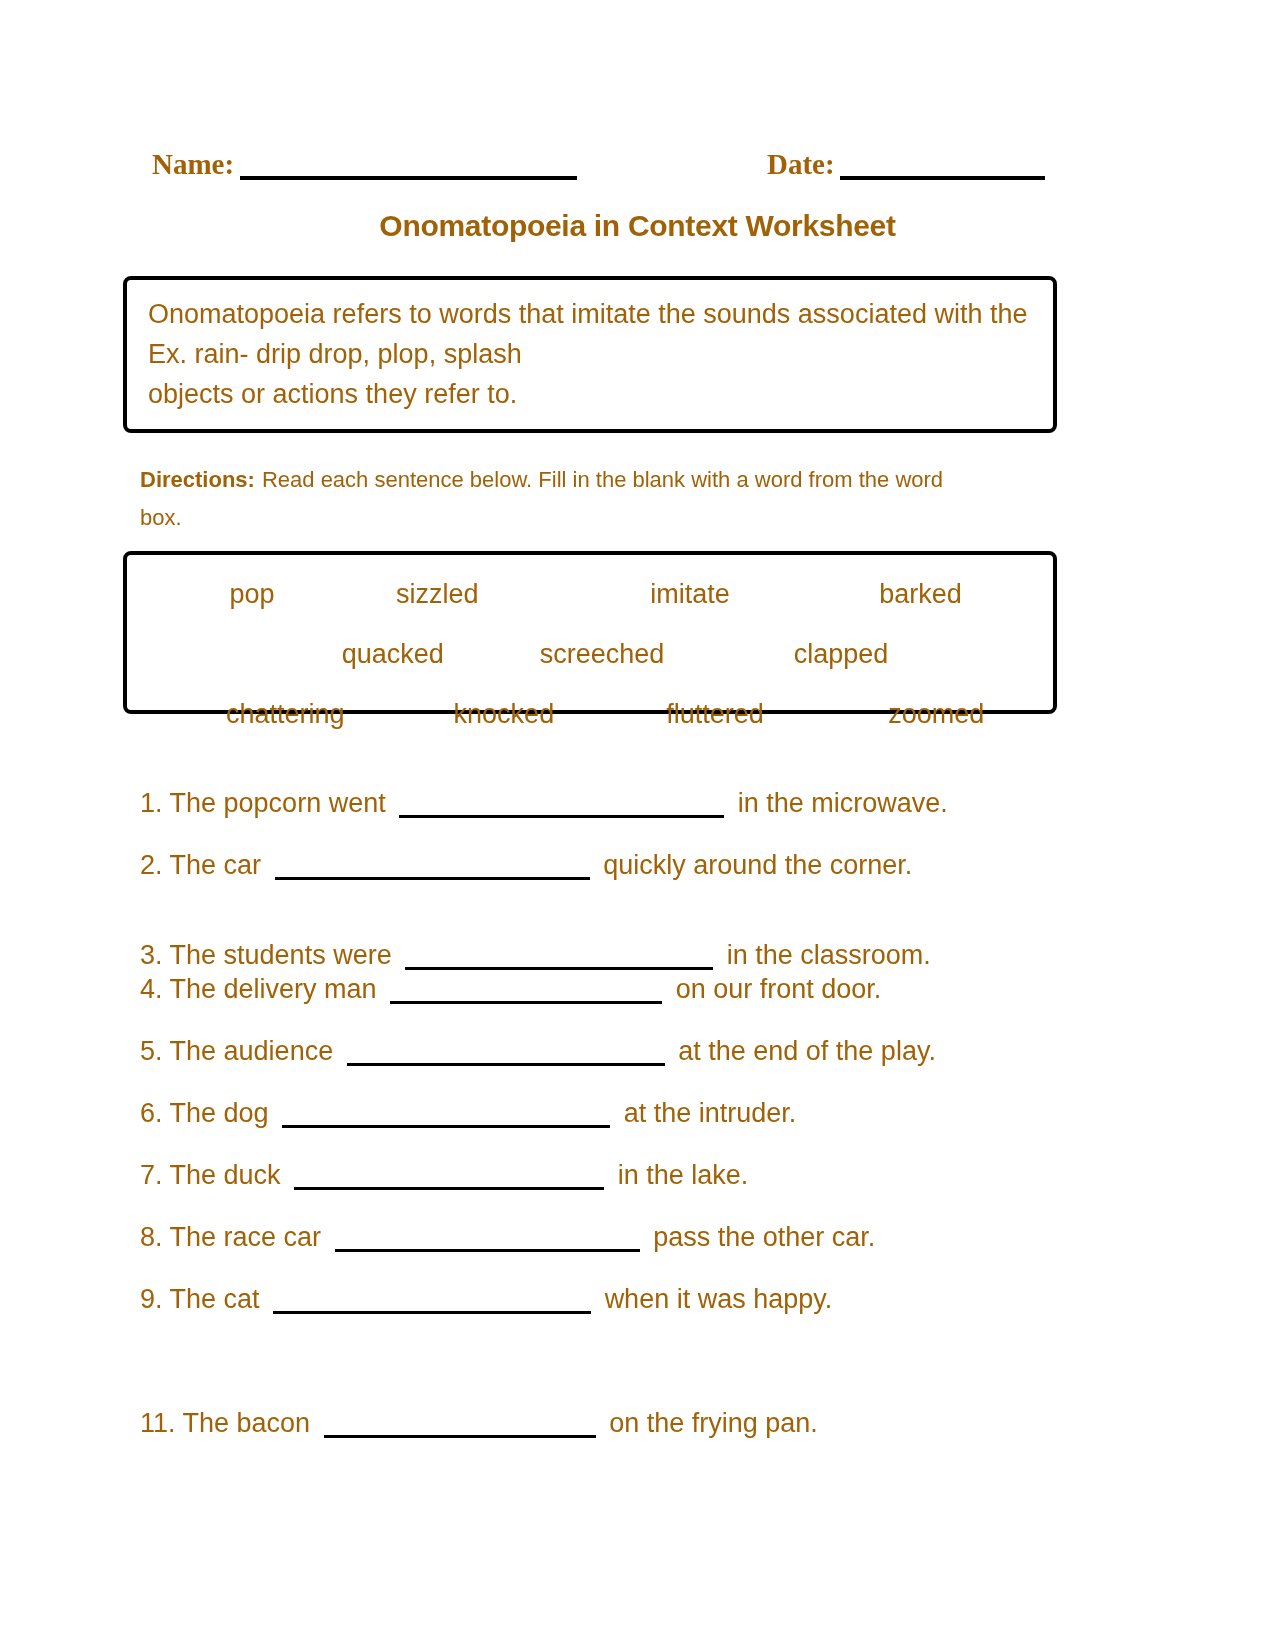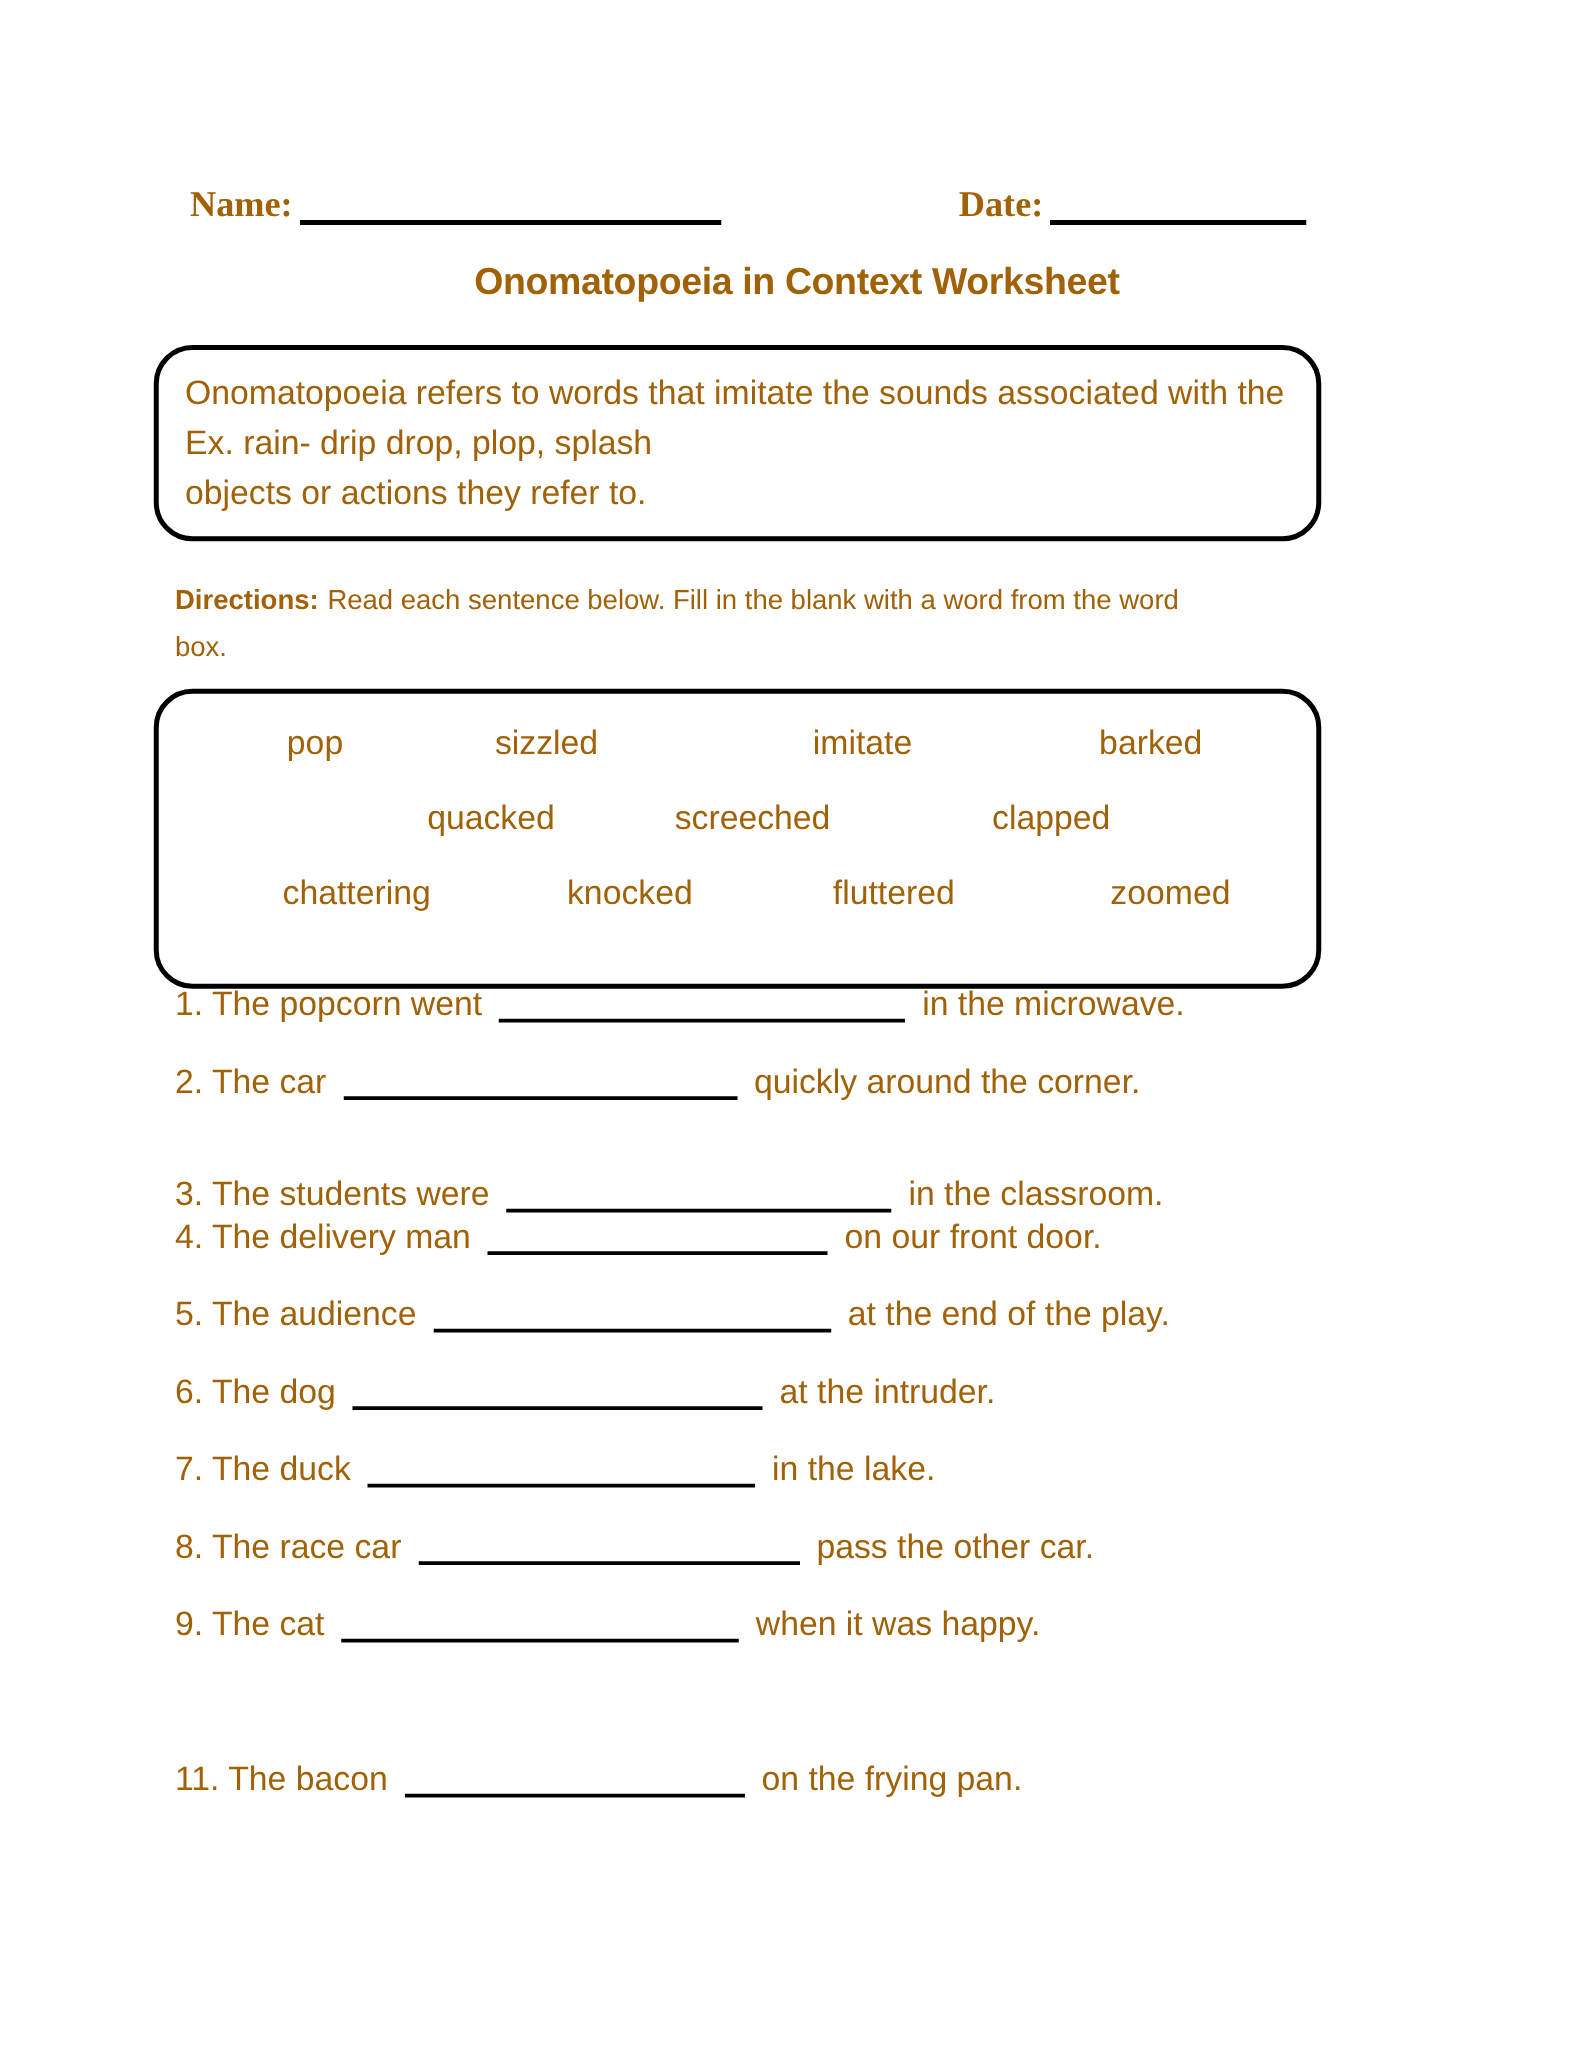--- a/index.html
+++ b/index.html
@@ -38,40 +38,40 @@
     font-weight:bold;
     font-size:30px;
     letter-spacing:-0.3px;
   }
   
   .rbox{
     position:absolute;
     left:123px;width:934px;
     box-sizing:border-box;
     border:4px solid #000;
-    border-radius:31px;
+    border-radius:8px;
     background:#fff;
   }
   .def-box{
     top:276px;height:157px;
     padding:14px 18px 0 21px;
     font-size:27px;
     line-height:40px;
   }
   .def-line{white-space:nowrap;}
   
   .directions{
     position:absolute;
     left:140px;top:461px;
     font-size:22px;
     line-height:38px;
   }
   .directions b{margin-right:7px;}
   
-  .word-box{top:551px;height:240px;}
+  .word-box{top:551px;height:163px;}
   .wb-word{
     position:absolute;
     transform:translateX(-50%);
     font-size:27px;
     white-space:nowrap;
   }
   
   .sentence{
     position:absolute;
     left:140px;

